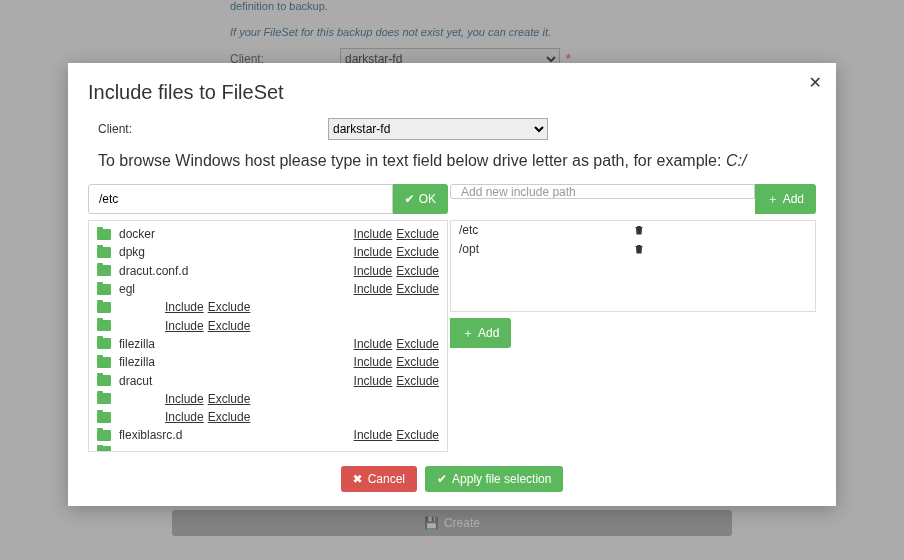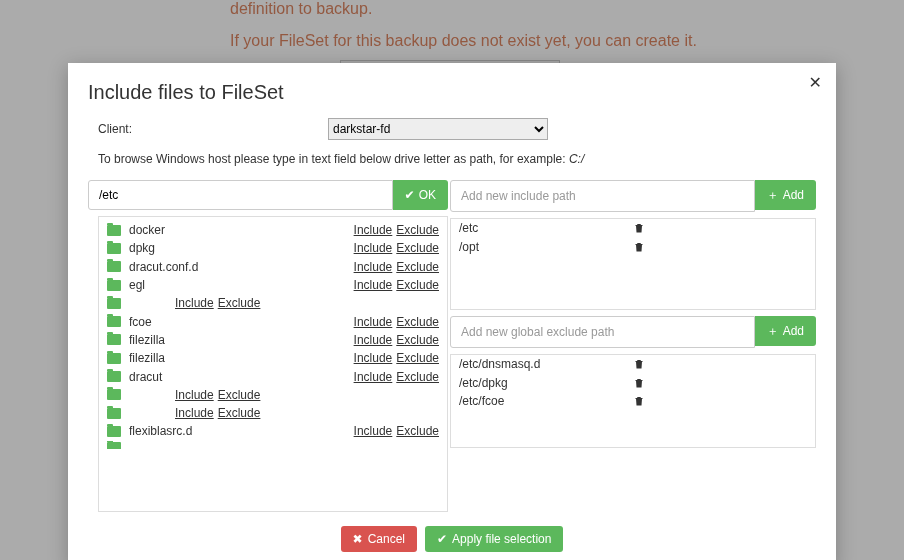--- a/index.html
+++ b/index.html
@@ -18,21 +18,21 @@
     position: absolute;
     inset: 0;
     background: rgba(110,110,110,0.55);
     z-index: 5;
   }
   .page {
     position: absolute;
     inset: 0;
     padding: 0 20px;
   }
-  .bg-text { margin-left: 210px; font-size: 16px; color: #c2410c; }
+  .bg-text { margin-left: 210px; font-size: 11px; color: #0c4a6e; }
   .bg-row { display: flex; align-items: center; margin-left: 210px; margin-top: 10px; }
   .bg-label { width: 110px; }
   .bg-select { width: 220px; height: 22px; background: #eee; border: 1px solid #aaa; font-size: 12px; }
   .asterisk { color: #d9534f; margin-left: 6px; font-weight: bold; }
   .bg-buttons-wrap { position:absolute; bottom: 24px; left:0; right:0; display:flex; flex-direction:column; align-items:center; gap:6px;}
   .btn { display:inline-flex; align-items:center; gap:5px; padding: 6px 12px; border:none; border-radius:3px; color:#fff; font-size:12px; cursor:pointer; }
   .btn-red { background:#d9534f; }
   .btn-green { background:#5cb85c; }
   .btn-grey { background:#9e9e9e; }
   .btn-row { display:flex; gap:6px; }
@@ -46,70 +46,69 @@
     background: #fff;
     z-index: 10;
     padding: 16px 20px 14px;
     box-shadow: 0 4px 18px rgba(0,0,0,0.25);
   }
   .modal-close { position:absolute; top:10px; right:14px; font-size:16px; cursor:pointer; color:#333; }
   .modal-title { font-size: 20px; font-weight: 400; margin: 2px 0 14px; color:#333; }
   .modal-row { display:flex; align-items:center; margin-bottom: 12px; margin-left: 10px;}
   .modal-label { width: 230px; font-size:12px; }
   .modal-select { width: 220px; height:22px; background:#eee; border:1px solid #aaa; font-size:12px;}
-  .hint { font-size:12px; margin: 0 0 14px 10px; }
+  .hint { font-size:16px; margin: 0 0 14px 10px; }
   .hint i { font-style: italic; }
 
   .cols { display:flex; gap:2px; }
   .col-left { flex: 0 0 360px; display:flex; flex-direction:column; }
   .col-right { flex: 1; display:flex; flex-direction:column; gap:6px; }
 
   .path-row { display:flex; }
   .path-input { flex:1; height:30px; border:1px solid #ccc; border-radius:3px 0 0 3px; padding: 0 10px; font-size:12px; outline:none; }
   .path-btn { height:30px; border:none; background:#5cb85c; color:#fff; padding:0 12px; border-radius:0 3px 3px 0; font-size:12px; display:inline-flex; align-items:center; gap:4px; cursor:pointer;}
 
   .browser {
     border:1px solid #ddd;
-    height: 296px;
+    height: 232px;
     overflow-y: scroll;
     margin-top: 6px;
-    margin-left: 10px;
   }
   .browser-scroll {  }
   .file-row { display:flex; align-items:center; padding: 2px 8px; height:18.3px; }
   .folder-icon { width:14px; height:11px; background:#5cb85c; border-radius:1px; margin-right:8px; position:relative; flex-shrink:0;}
   .folder-icon::before { content:""; position:absolute; top:-2px; left:0; width:6px; height:2px; background:#5cb85c; border-radius:1px 1px 0 0;}
   .file-name { flex:1; font-size:12px; color:#333; }
   .file-actions { display:flex; gap:4px; font-size:12px;padding-left:46px; }
   .file-actions a { color:#333; text-decoration:underline; cursor:pointer; }
   ::-webkit-scrollbar { width: 10px; }
   ::-webkit-scrollbar-thumb { background: #bdbdbd; border-radius: 4px; }
   ::-webkit-scrollbar-track { background: #eee; }
 
   .add-row { display:flex; }
-  .add-row input { flex:1; height:15px; border:1px solid #ccc; border-radius:3px 0 0 3px; padding:15px 10px; font-size:12px; outline:none; color:#333;}
+  .add-row input { flex:1; height:15px; border:1px solid #ccc; border-radius:3px 0 0 3px; padding:4px 10px; font-size:12px; outline:none; color:#333;}
   .add-row input::placeholder { color:#999; }
   .add-row button { height:30px; border:none; background:#5cb85c; color:#fff; padding:0 12px; border-radius:0 3px 3px 0; font-size:12px; display:inline-flex; align-items:center; gap:4px; cursor:pointer;}
 
   .list-box { border:1px solid #ddd; padding:0; }
   .include-box { height: 92px; }
   .exclude-box { height: 94px; }
   .list-item { display:flex; align-items:center; padding: 2px 8px; height:18.5px; font-size:12px;}
   .list-item span { flex:1; }
   .trash { width:12px; height:12px; cursor:pointer; flex-shrink:0; }
   .trash svg { width:12px; height:12px; display:block;}
 
   .modal-footer { display:flex; justify-content:center; gap:8px; margin-top:14px; }
 </style>
 </head>
 <body>
 
 <div class="page">
   <div class="bg-text" style="margin-top:0;">definition to backup.</div>
-  <div class="bg-text" style="margin-top:14px;">If your FileSet for this backup does not exist yet, you can create it.</div>
+  <div class="bg-text" style="margin-top:14px;font-style:italic;">If your FileSet for this backup does not exist yet, you can create it.</div>
   <div class="bg-row">
     <div class="bg-label">Client:</div>
     <select class="bg-select">
       <option>darkstar-fd</option>
     </select>
     <span class="asterisk">*</span>
   </div>
 
   <div class="bg-buttons-wrap">
     <div class="btn-row">
@@ -197,21 +196,20 @@
             </div>
             <div class="file-row">
               <span class="folder-icon"></span>
               <span class="file-actions">
                 <a>Include</a>
                 <a>Exclude</a>
               </span>
             </div>
             <div class="file-row">
               <span class="folder-icon"></span>
-              <span class="file-name">fcoe</span>
               <span class="file-actions">
                 <a>Include</a>
                 <a>Exclude</a>
               </span>
             </div>
             <div class="file-row">
               <span class="folder-icon"></span>
               <span class="file-name">filezilla</span>
               <span class="file-actions">
                 <a>Include</a>
@@ -284,52 +282,25 @@
             <span>/opt</span>
             <span class="trash">
               <svg viewBox="0 0 24 24" fill="#333">
                 <path d="M6 7h12l-1 14H7L6 7zm3-3h6l1 2H8l1-2zM4 6h16v1H4z"></path>
               </svg>
             </span>
           </div>
         </div>
 
       <div class="add-row">
-        <input type="text" placeholder="Add new global exclude path" style="">
         <button>
           <span>＋</span>
           <span>Add</span>
         </button>
       </div>
-      <div class="list-box exclude-box" id="exclude-list">
-          <div class="list-item">
-            <span>/etc/dnsmasq.d</span>
-            <span class="trash">
-              <svg viewBox="0 0 24 24" fill="#333">
-                <path d="M6 7h12l-1 14H7L6 7zm3-3h6l1 2H8l1-2zM4 6h16v1H4z"></path>
-              </svg>
-            </span>
-          </div>
-          <div class="list-item">
-            <span>/etc/dpkg</span>
-            <span class="trash">
-              <svg viewBox="0 0 24 24" fill="#333">
-                <path d="M6 7h12l-1 14H7L6 7zm3-3h6l1 2H8l1-2zM4 6h16v1H4z"></path>
-              </svg>
-            </span>
-          </div>
-          <div class="list-item">
-            <span>/etc/fcoe</span>
-            <span class="trash">
-              <svg viewBox="0 0 24 24" fill="#333">
-                <path d="M6 7h12l-1 14H7L6 7zm3-3h6l1 2H8l1-2zM4 6h16v1H4z"></path>
-              </svg>
-            </span>
-          </div>
-        </div>
     </div>
   </div>
 
   <div class="modal-footer">
     <button class="btn btn-red">
       <span>✖</span>
       <span>Cancel</span>
     </button>
     <button class="btn btn-green">
       <span>✔</span>

